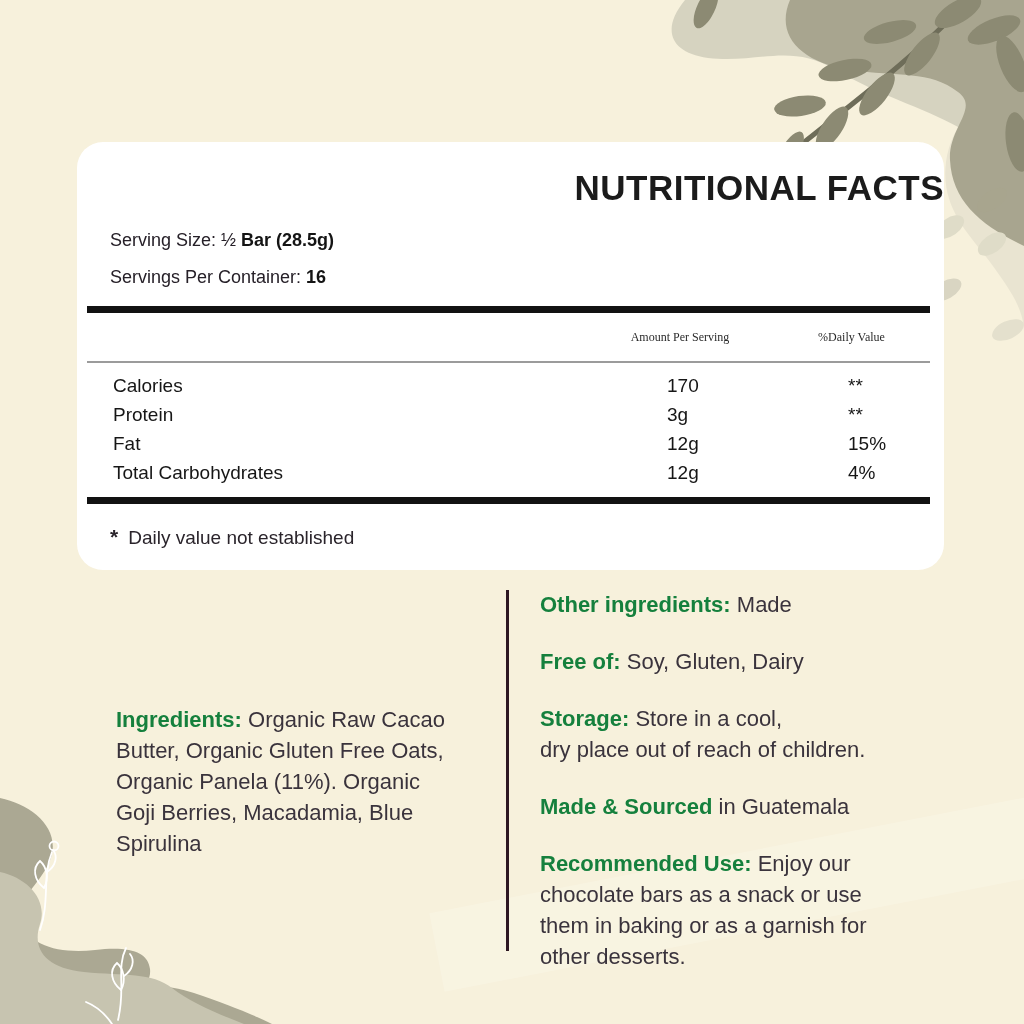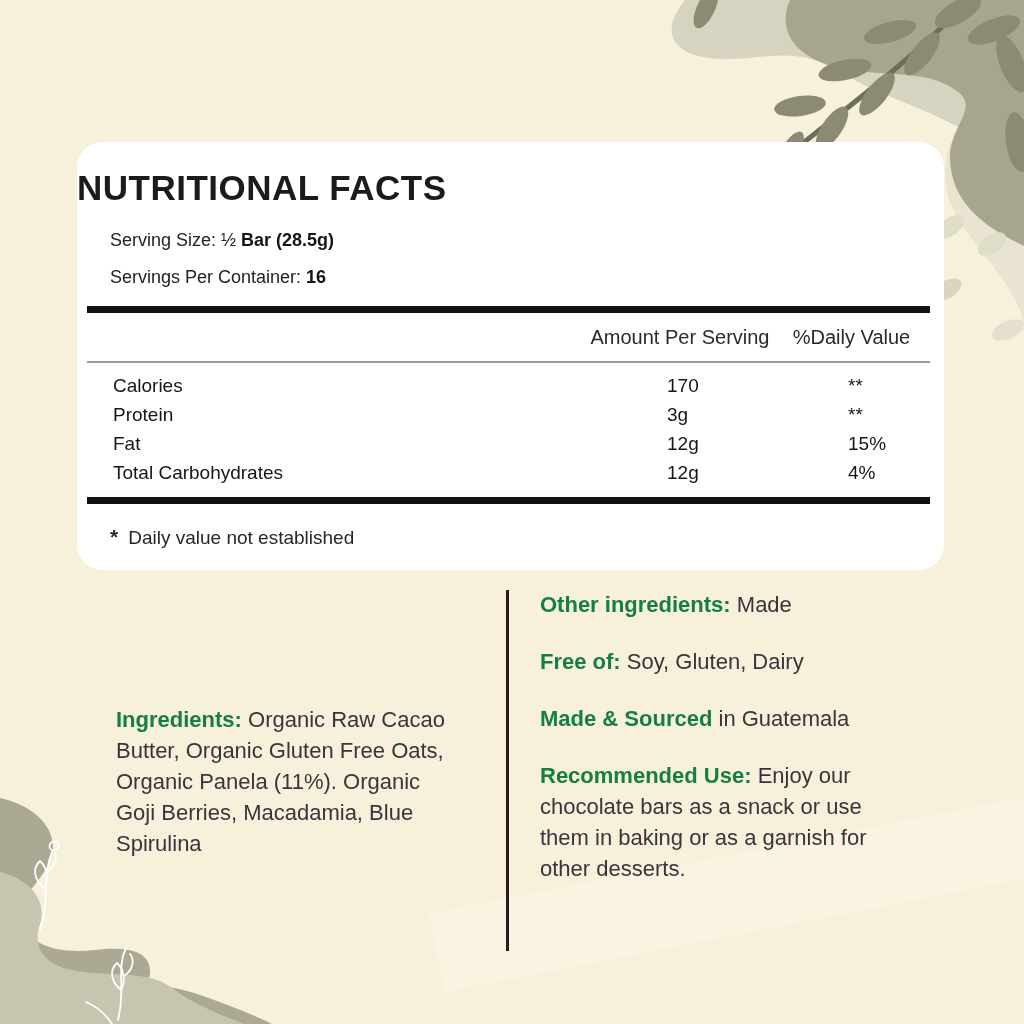--- a/index.html
+++ b/index.html
@@ -18,30 +18,30 @@
     position:absolute;left:430px;top:840px;width:760px;height:80px;
     background:rgba(255,253,244,0.22);transform:rotate(-11deg);z-index:0;
   }
 
   
   .card{
     position:absolute;left:77px;top:142px;width:867px;height:428px;
     background:#FFFFFF;border-radius:26px;z-index:2;
   }
   .card-title{
-    margin:26px 0 0 0;text-align:left;
+    margin:26px 0 0 0;text-align:right;
     font-size:35px;font-weight:800;letter-spacing:.5px;color:#1B1B1B;
   }
   .serving-block{margin:14px 0 0 33px;font-size:18px;line-height:37px;color:#262028;}
   .serving-block b{font-weight:700;color:#141414;}
   .rule-thick{height:7px;background:#121212;margin:10px 14px 0 10px;}
   .rule-thin{height:2px;background:#9B9B9B;margin:0 14px 0 10px;}
   .thead{
     display:grid;grid-template-columns:1fr 186px 157px;
-    margin:0 14px 0 10px;line-height:48px;font-size:20px;color:#2A2A2A;
+    margin:0 14px 0 10px;line-height:48px;font-size:12px;color:#2A2A2A;font-family:Liberation Serif, serif;
   }
   .thead span{text-align:center;white-space:nowrap;}
   .trows{margin:0 14px 0 10px;padding:8px 0 0 0;}
   .trow{display:grid;grid-template-columns:580px 181px 1fr;height:29px;align-items:center;
         font-size:19px;font-weight:400;color:#161616;}
   .trow .tlabel{padding-left:26px;}
   .footnote{margin:20px 0 0 33px;font-size:19px;line-height:26px;color:#2A242B;}
   .footnote .star{font-weight:700;font-size:21px;margin-right:10px;}
 
   
@@ -181,20 +181,25 @@
   <div class="details-block body-text">
     <p>
       <b class="accent">Other ingredients:</b>
       <span class="wrap">Made</span>
     </p>
     <p>
       <b class="accent">Free of:</b>
       <span class="wrap">Soy, Gluten, Dairy</span>
     </p>
     <p>
+      <b class="accent">Storage:</b>
+      <span class="wrap">Store in a cool,
+dry place out of reach of children.</span>
+    </p>
+    <p>
       <b class="accent">Made &amp; Sourced</b>
       <span class="wrap">in Guatemala</span>
     </p>
     <p>
       <b class="accent">Recommended Use:</b>
       <span class="wrap">Enjoy our
 chocolate bars as a snack or use
 them in baking or as a garnish for
 other desserts.</span>
     </p>

